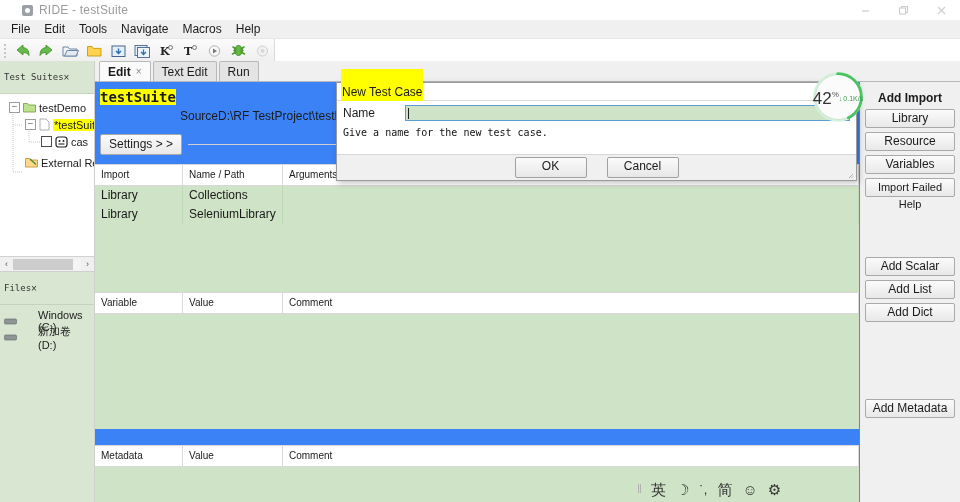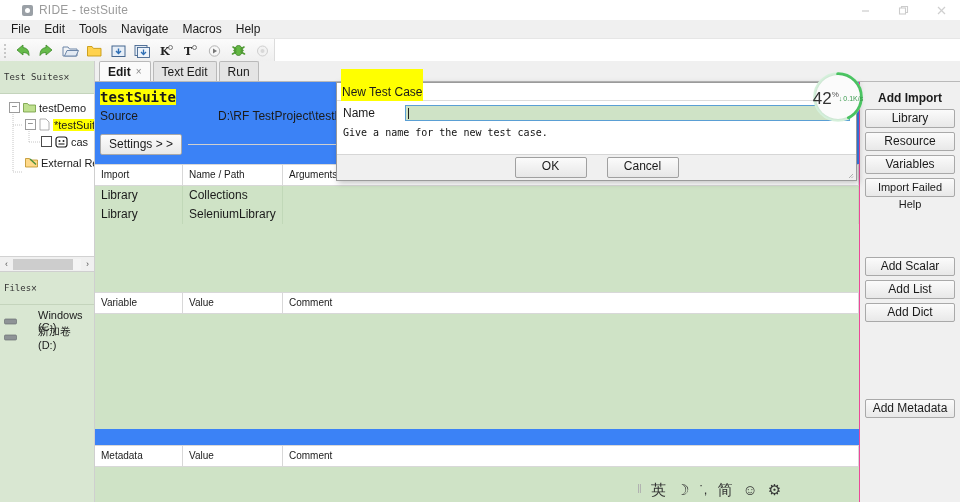--- a/index.html
+++ b/index.html
@@ -79,21 +79,21 @@
   .tab.active{background:#fafafa;font-weight:bold;}
   .tab .x{font-size:10px;color:#888;font-weight:normal;}
 
   .editor{flex:1;position:relative;background:#3b82f6;display:flex;min-width:0;}
   .editor-main{flex:1;min-width:0;position:relative;overflow:hidden;}
   .suite-title{
     font-family:"DejaVu Sans Mono",monospace;font-size:14px;font-weight:bold;
     margin:7px 0 0 5px;display:inline-block;background:#ffff00;letter-spacing:0px;
   }
   .src-row{display:flex;align-items:center;font-size:12px;margin:4px 0 0 5px;}
-  .src-label{width:118px;}
+  .src-label{width:118px;text-align:right;}
   .settings-row{display:flex;align-items:center;margin:11px 0 0 5px;}
   .btn{
     background:linear-gradient(#fcfcfc,#e9e9e9);border:1px solid #a9a9a9;border-radius:2px;
     font-size:12px;color:#1b1b1b;padding:2px 8px;line-height:15px;text-align:center;
   }
   .settings-line{flex:1;height:1px;background:#cfcfcf;margin-left:6px;margin-right:6px;}
 
   .grid{margin-top:9px;}
   .grid-head{display:flex;height:20px;align-items:center;background:#ffffff;border-top:1px solid #d8d8d8;border-bottom:1px solid #d8d8d8;}
   .grid-head .c{font-size:10px;padding-left:6px;border-right:1px solid #d8d8d8;height:20px;line-height:20px;box-sizing:border-box;}

